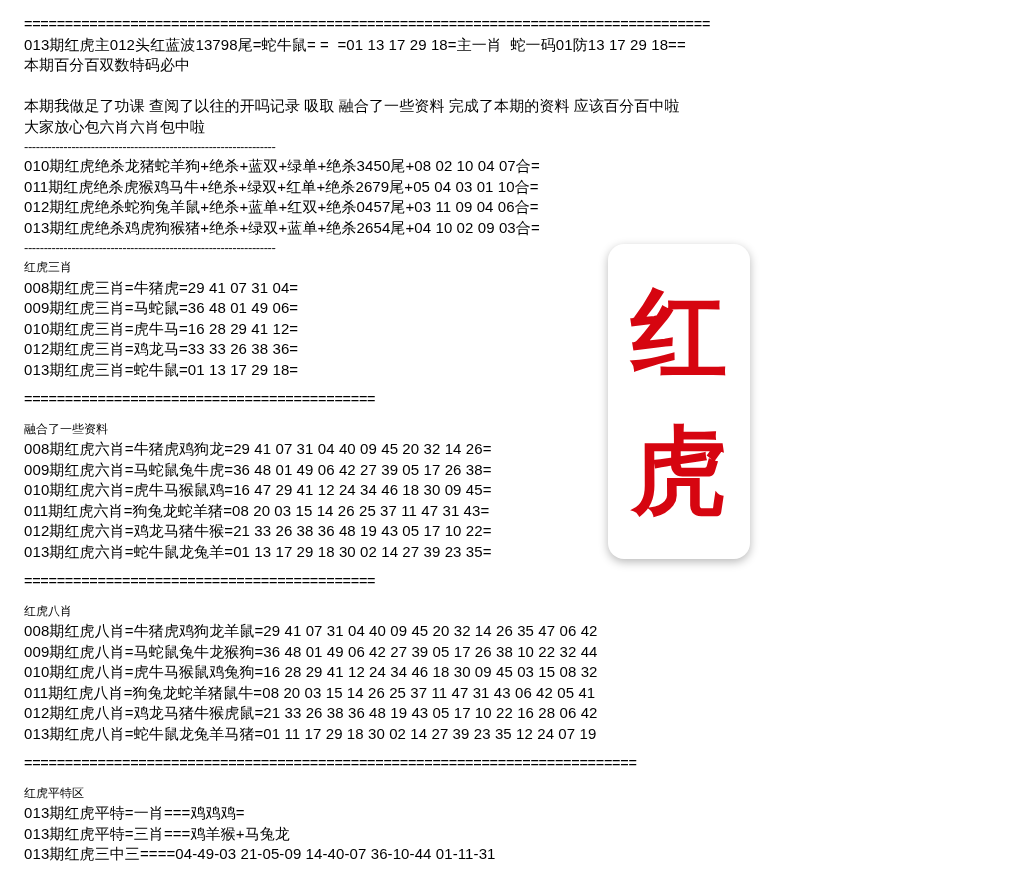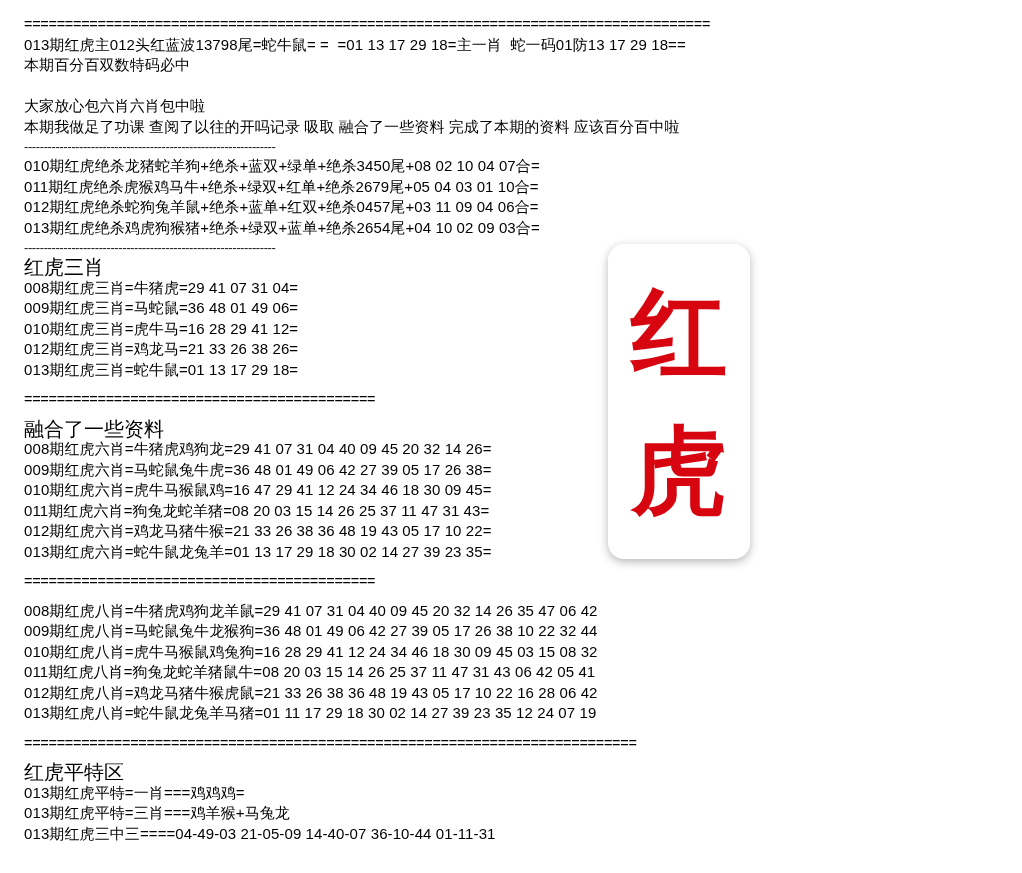--- a/index.html
+++ b/index.html
@@ -45,21 +45,21 @@
     letter-spacing: -0.4px;
     color: #111;
   }
   .blank {
     height: 20.5px;
   }
   .blank-sm {
     height: 9px;
   }
   .heading {
-    font-size: 20px;
+    font-size: 12px;
     line-height: 20.5px;
     white-space: pre;
   }
   .logo-card {
     position: absolute;
     left: 608px;
     top: 244px;
     width: 142px;
     height: 315px;
     background: #ffffff;
@@ -91,55 +91,56 @@
 
   <div class="content">
 
     <div class="sep">====================================================================================</div>
 
     <div class="line">013期红虎主012头红蓝波13798尾=蛇牛鼠= =  =01 13 17 29 18=主一肖  蛇一码01防13 17 29 18==</div>
     <div class="line">本期百分百双数特码必中</div>
 
     <div class="blank"></div>
 
+    <div class="line">本期我做足了功课 查阅了以往的开吗记录 吸取 融合了一些资料 完成了本期的资料 应该百分百中啦</div>
     <div class="line">大家放心包六肖六肖包中啦</div>
-    <div class="line">本期我做足了功课 查阅了以往的开吗记录 吸取 融合了一些资料 完成了本期的资料 应该百分百中啦</div>
 
     <div class="sep-short">----------------------------------------------------------------</div>
 
     <div class="line">010期红虎绝杀龙猪蛇羊狗+绝杀+蓝双+绿单+绝杀3450尾+08 02 10 04 07合=</div>
     <div class="line">011期红虎绝杀虎猴鸡马牛+绝杀+绿双+红单+绝杀2679尾+05 04 03 01 10合=</div>
     <div class="line">012期红虎绝杀蛇狗兔羊鼠+绝杀+蓝单+红双+绝杀0457尾+03 11 09 04 06合=</div>
     <div class="line">013期红虎绝杀鸡虎狗猴猪+绝杀+绿双+蓝单+绝杀2654尾+04 10 02 09 03合=</div>
 
     <div class="sep-short">----------------------------------------------------------------</div>
 
     <div class="heading">红虎三肖</div>
     <div class="line">008期红虎三肖=牛猪虎=29 41 07 31 04=</div>
     <div class="line">009期红虎三肖=马蛇鼠=36 48 01 49 06=</div>
     <div class="line">010期红虎三肖=虎牛马=16 28 29 41 12=</div>
-    <div class="line">012期红虎三肖=鸡龙马=21 33 26 38 26=</div>
+    <div class="line">012期红虎三肖=鸡龙马=33 33 26 38 36=</div>
     <div class="line">013期红虎三肖=蛇牛鼠=01 13 17 29 18=</div>
 
     <div class="blank-sm"></div>
     <div class="sep">===========================================</div>
     <div class="blank-sm"></div>
 
     <div class="heading">融合了一些资料</div>
     <div class="line">008期红虎六肖=牛猪虎鸡狗龙=29 41 07 31 04 40 09 45 20 32 14 26=</div>
     <div class="line">009期红虎六肖=马蛇鼠兔牛虎=36 48 01 49 06 42 27 39 05 17 26 38=</div>
     <div class="line">010期红虎六肖=虎牛马猴鼠鸡=16 47 29 41 12 24 34 46 18 30 09 45=</div>
     <div class="line">011期红虎六肖=狗兔龙蛇羊猪=08 20 03 15 14 26 25 37 11 47 31 43=</div>
     <div class="line">012期红虎六肖=鸡龙马猪牛猴=21 33 26 38 36 48 19 43 05 17 10 22=</div>
     <div class="line">013期红虎六肖=蛇牛鼠龙兔羊=01 13 17 29 18 30 02 14 27 39 23 35=</div>
 
     <div class="blank-sm"></div>
     <div class="sep">===========================================</div>
     <div class="blank-sm"></div>
 
+    <div class="heading">红虎八肖</div>
     <div class="line">008期红虎八肖=牛猪虎鸡狗龙羊鼠=29 41 07 31 04 40 09 45 20 32 14 26 35 47 06 42</div>
     <div class="line">009期红虎八肖=马蛇鼠兔牛龙猴狗=36 48 01 49 06 42 27 39 05 17 26 38 10 22 32 44</div>
     <div class="line">010期红虎八肖=虎牛马猴鼠鸡兔狗=16 28 29 41 12 24 34 46 18 30 09 45 03 15 08 32</div>
     <div class="line">011期红虎八肖=狗兔龙蛇羊猪鼠牛=08 20 03 15 14 26 25 37 11 47 31 43 06 42 05 41</div>
     <div class="line">012期红虎八肖=鸡龙马猪牛猴虎鼠=21 33 26 38 36 48 19 43 05 17 10 22 16 28 06 42</div>
     <div class="line">013期红虎八肖=蛇牛鼠龙兔羊马猪=01 11 17 29 18 30 02 14 27 39 23 35 12 24 07 19</div>
 
     <div class="blank-sm"></div>
     <div class="sep">===========================================================================</div>
     <div class="blank-sm"></div>

